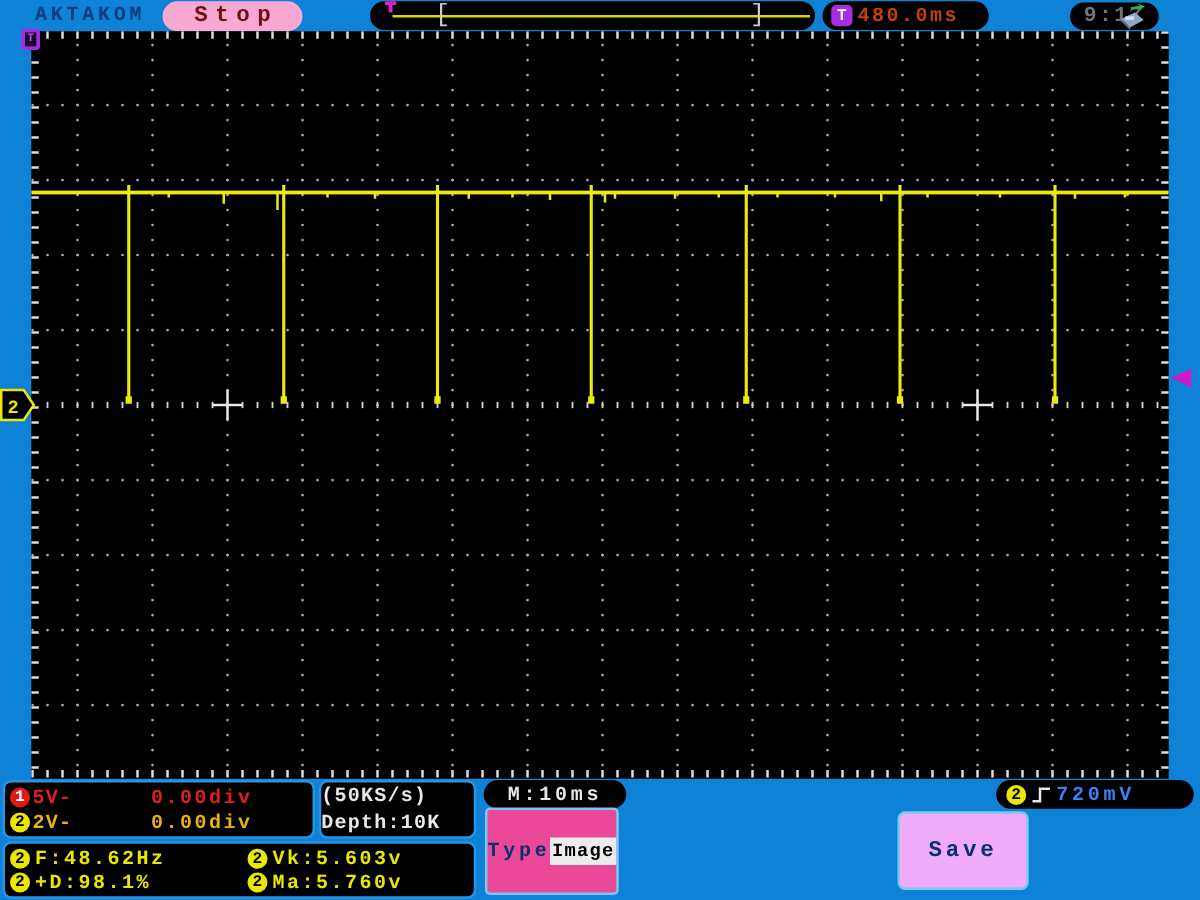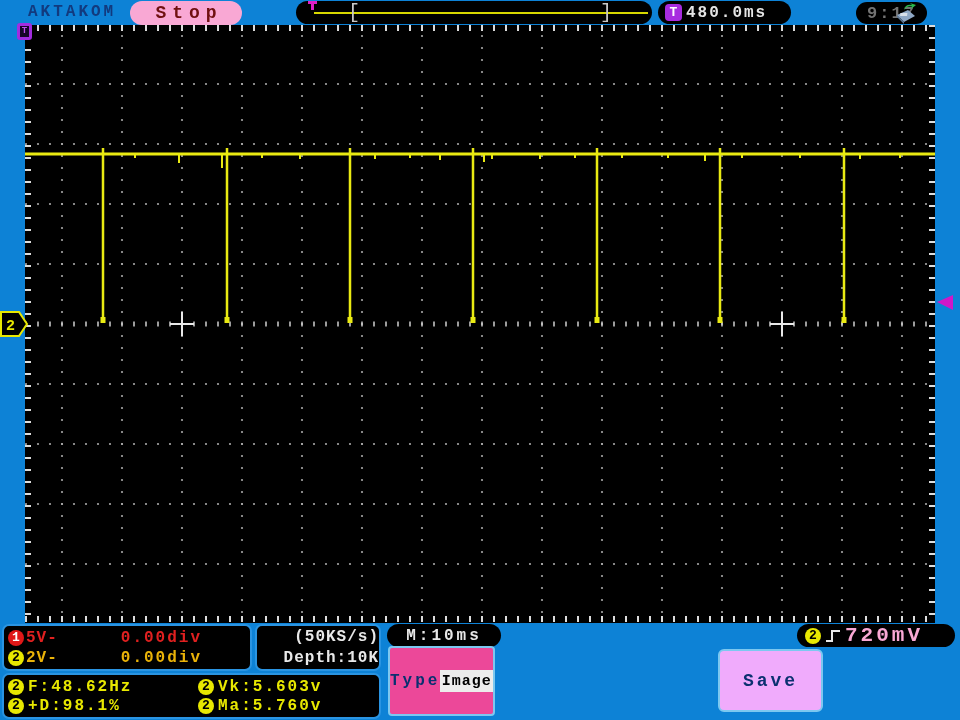--- a/index.html
+++ b/index.html
@@ -19,21 +19,21 @@
   .trigbar { left:296px; top:1px; width:356px; height:23px; }
   .trigbar .tline { position:absolute; left:18px; top:11px; width:334px; height:2px; background:#d8d800; }
   .trigbar .bracket { position:absolute; top:0px; font-size:20px; font-weight:normal; color:#c8c8c8; }
   .trigbar .bl { left:52px; } .trigbar .br { left:304px; }
   .tmark { position:absolute; left:12px; top:0; width:9px; height:9px; }
   .tmark .bar { position:absolute; left:0; top:0; width:9px; height:3px; background:#e020c8; }
   .tmark .stem{ position:absolute; left:3px; top:3px; width:3px; height:6px; background:#e020c8; }
   .trigtime { left:658px; top:1px; width:133px; height:23px; display:flex; align-items:center; }
   .t-icon { width:17px; height:17px; margin-left:7px; background:#a82ce0; border-radius:4px;
             color:#fff; font-size:13px; display:flex; align-items:center; justify-content:center; }
-  .trigtime .val { color:#e5e5e5; font-size:16px; letter-spacing:2px; margin-left:4px; }
+  .trigtime .val { color:#c2410c; font-size:16px; letter-spacing:2px; margin-left:4px; }
   .clock { left:856px; top:2px; width:71px; height:22px; display:flex; align-items:center; justify-content:center;
            color:#737373; font-size:17px; letter-spacing:2px; }
   .usb { position:absolute; left:894px; top:2px; }
   
   .crt { position:absolute; left:25px; top:25px; width:910px; height:598px; background:#000; }
   #crt-svg { position:absolute; left:25px; top:25px; }
   .corner-t { position:absolute; left:17px; top:23px; width:15px; height:17px;
               background:#160628; border:3px solid #a22ce0; border-radius:3px;
               color:#c050f0; font-size:9px; line-height:10px; text-align:center; }
   .ch2-marker { position:absolute; left:0; top:309px; }
@@ -43,39 +43,39 @@
   .ch-box { left:2px; top:624px; width:250px; height:47px; padding:2px 4px;
             display:flex; flex-direction:column; justify-content:space-between; }
   .ch-row { display:flex; align-items:center; height:19px; }
   .badge { width:16px; height:16px; border-radius:50%; background:#e8e800; color:#000;
            font-size:13px; display:flex; align-items:center; justify-content:center; flex:0 0 16px; }
   .badge.red { background:#e01818; color:#fff; }
   .ch-row .scale { font-size:16px; letter-spacing:1px; margin-left:2px; }
   .ch-row .offset { font-size:16px; letter-spacing:2px; margin-left:auto; margin-right:44px; }
   .ch1-c { color:#e02020; } .ch2-c { color:#eab308; }
   .acq-box { left:255px; top:624px; width:126px; height:47px; color:#e8e8e8;
-             display:flex; flex-direction:column; align-items:flex-end; justify-content:space-around; }
+             display:flex; flex-direction:column; align-items:flex-start; justify-content:space-around; }
   .acq-box div { font-size:16px; letter-spacing:1px; }
   .meas-box { left:2px; top:673px; width:379px; height:46px; padding:2px 4px;
               display:grid; grid-template-columns:190px auto; }
   .meas-item { display:flex; align-items:center; color:#e8e800; }
   .meas-item span.txt { font-size:16px; letter-spacing:2px; margin-left:4px; }
   .m-pill { left:387px; top:624px; width:114px; height:23px; border-radius:12px; background:#000;
             display:flex; align-items:center; justify-content:center; color:#e8e8e8;
             font-size:16px; letter-spacing:3px; position:absolute; }
   .menu-panel { position:absolute; left:388px; top:646px; width:107px; height:70px;
                 background:#ec4899; border:2px solid #7cc8f0; border-radius:4px;
                 display:flex; flex-direction:row; align-items:center; justify-content:space-evenly; }
   .menu-title { color:#0a3070; font-size:16px; letter-spacing:3px; }
   .menu-sel { background:#ececec; color:#000; font-size:15px; letter-spacing:1px;
               width:62px; height:22px; display:flex; align-items:center; justify-content:center; }
   .trig-pill { position:absolute; left:797px; top:624px; width:158px; height:23px; background:#000;
                border-radius:12px; display:flex; align-items:center; }
   .trig-pill .badge { margin-left:8px; }
-  .trig-pill .lvl { color:#f9a8d4; font-size:21px; letter-spacing:3px; margin-left:3px; }
+  .trig-pill .lvl { color:#3b82f6; font-size:16px; letter-spacing:3px; margin-left:3px; }
   .save-btn { position:absolute; left:718px; top:649px; width:105px; height:63px;
               background:#f0abfc; border:2px solid #7cc8f0; border-radius:6px;
               display:flex; align-items:center; justify-content:center;
               color:#0a3070; font-size:18px; letter-spacing:3px; }
   .edge-icon { margin-left:4px; }
 </style>
 </head>
 <body>
 
 <div class="screen">

